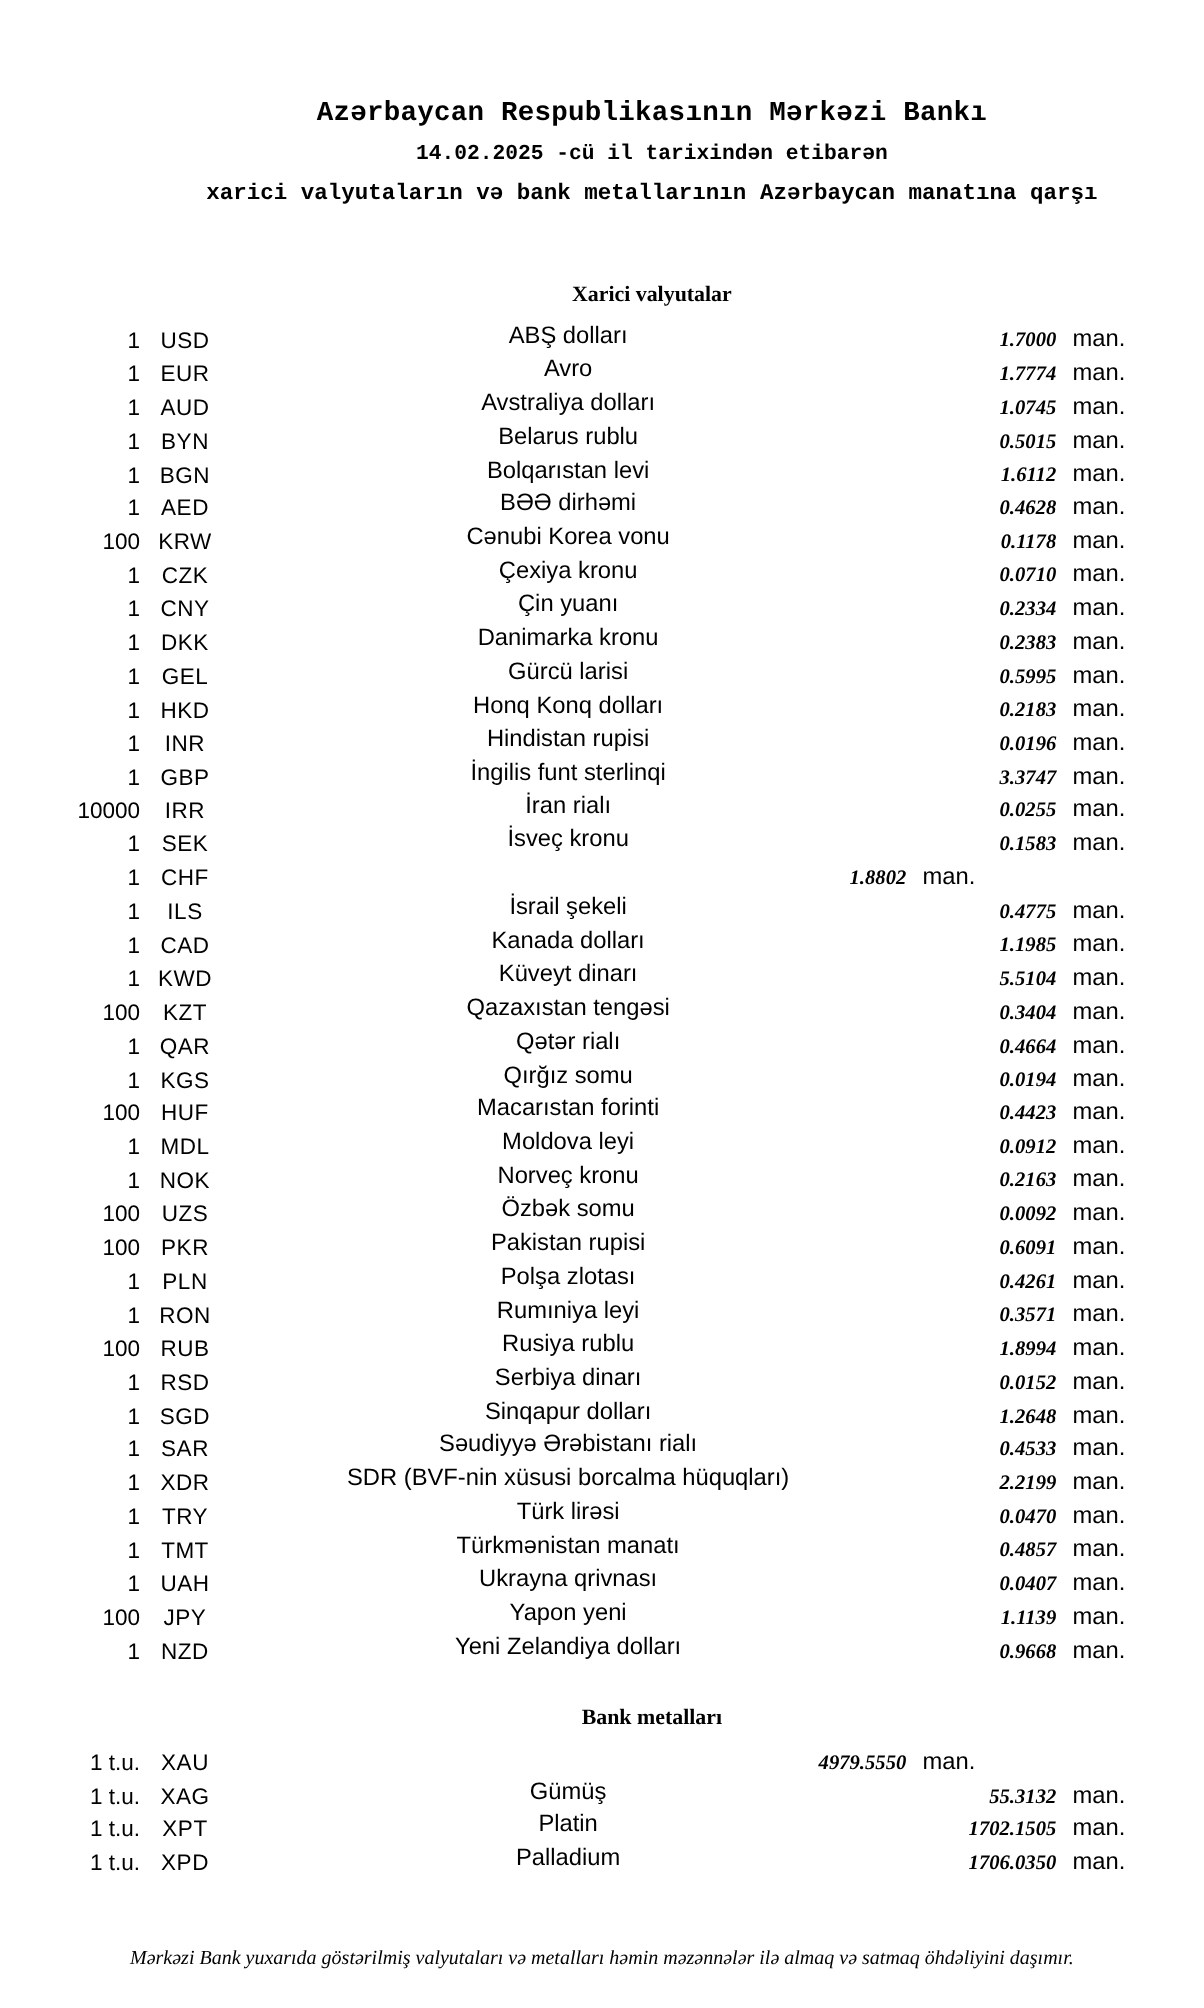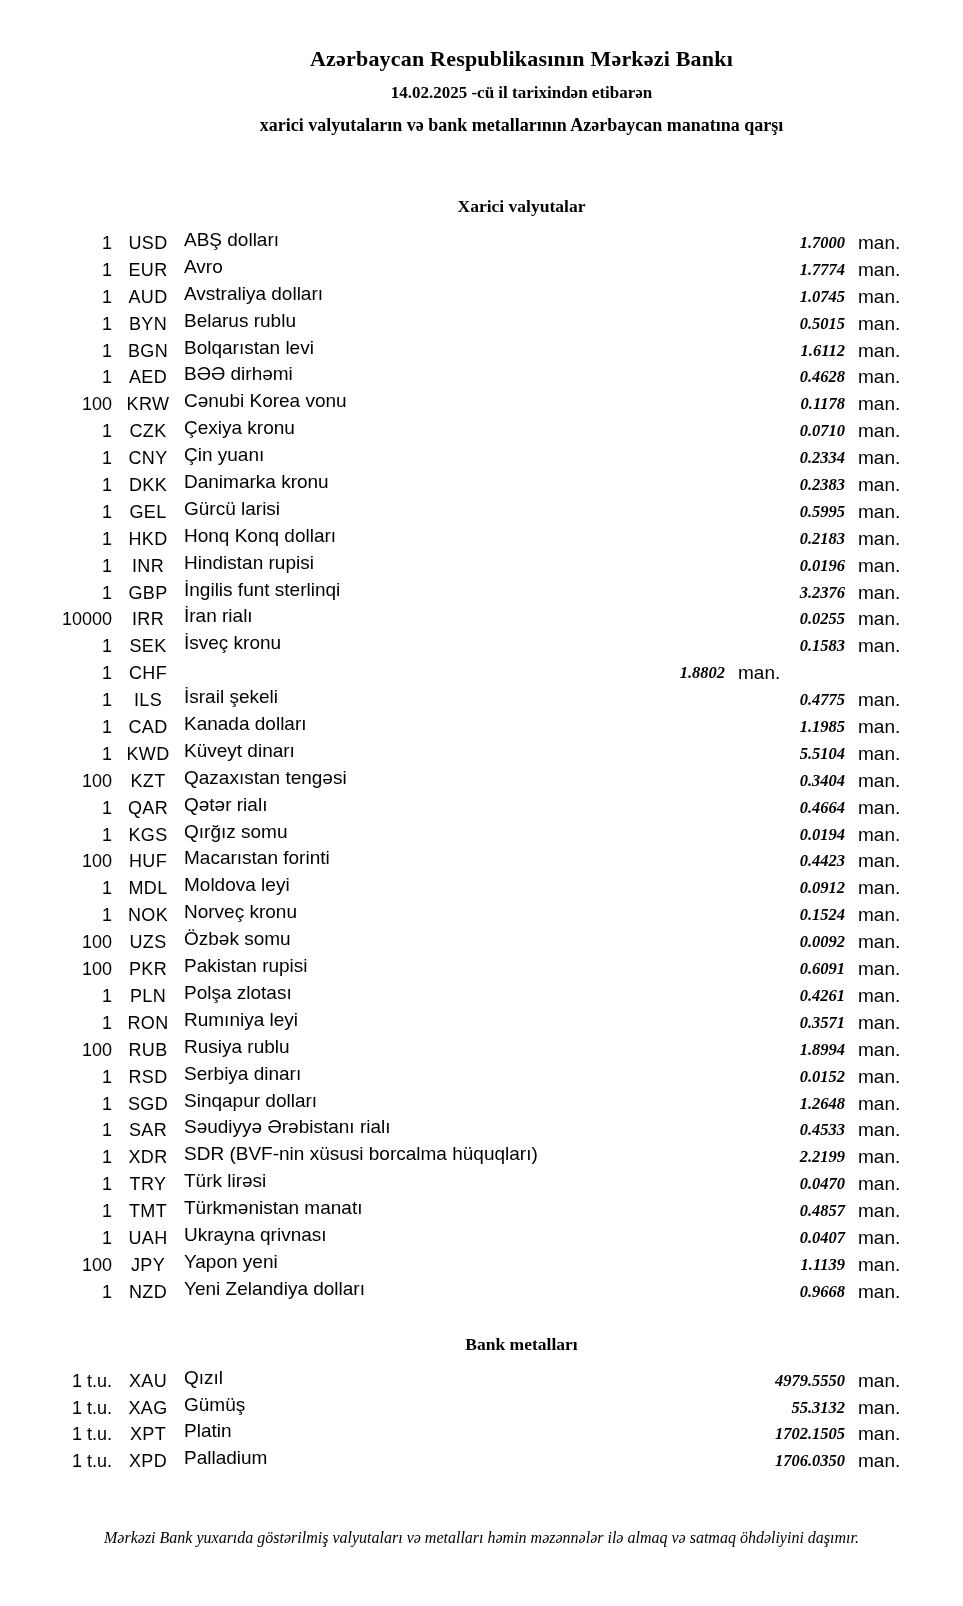--- a/index.html
+++ b/index.html
@@ -10,22 +10,23 @@
     height: 1606px;
     background: #ffffff;
     color: #000000;
     overflow: hidden;
     font-family: "Liberation Sans", sans-serif;
   }
   .header {
     margin-left: 80px;
     padding-top: 46px;
     text-align: center;
-    font-family: Liberation Serif, serif;
+    font-family: Liberation Mono, monospace;
     font-weight: bold;
+    margin-top: 32px;
   }
   .header h1 {
     margin: 0;
     font-size: 22px;
     letter-spacing: 0.2px;
   }
   .date-line {
     margin: 11px 0 0;
     font-size: 17px;
   }
@@ -51,20 +52,21 @@
     line-height: 26.9px;
     white-space: nowrap;
   }
   .qty  { text-align: right;  font-size: 18px; }
   .code { text-align: center; font-size: 18px; letter-spacing: 0.4px; }
   .cname {
     font-size: 19px;
     position: relative;
     top: -3px;
     overflow: hidden;
+    text-align: center;
   }
   .rate {
     text-align: right;
     font-family: "Liberation Serif", serif;
     font-weight: bold;
     font-style: italic;
     font-size: 16.5px;
   }
   .unit { padding-left: 13px; font-size: 19px; }
   .disclaimer {
@@ -190,21 +192,21 @@
     <span class="code">INR</span>
     <span class="cname">Hindistan rupisi</span>
     <span class="rate">0.0196</span>
     <span class="unit">man.</span>
   </div>
 
   <div class="rate-row">
     <span class="qty">1</span>
     <span class="code">GBP</span>
     <span class="cname">İngilis funt sterlinqi</span>
-    <span class="rate">3.2376</span>
+    <span class="rate">3.3747</span>
     <span class="unit">man.</span>
   </div>
 
   <div class="rate-row">
     <span class="qty">10000</span>
     <span class="code">IRR</span>
     <span class="cname">İran rialı</span>
     <span class="rate">0.0255</span>
     <span class="unit">man.</span>
   </div>
@@ -285,21 +287,21 @@
     <span class="code">MDL</span>
     <span class="cname">Moldova leyi</span>
     <span class="rate">0.0912</span>
     <span class="unit">man.</span>
   </div>
 
   <div class="rate-row">
     <span class="qty">1</span>
     <span class="code">NOK</span>
     <span class="cname">Norveç kronu</span>
-    <span class="rate">0.1524</span>
+    <span class="rate">0.2163</span>
     <span class="unit">man.</span>
   </div>
 
   <div class="rate-row">
     <span class="qty">100</span>
     <span class="code">UZS</span>
     <span class="cname">Özbək somu</span>
     <span class="rate">0.0092</span>
     <span class="unit">man.</span>
   </div>
@@ -408,21 +410,20 @@
     <span class="unit">man.</span>
   </div>
 </div>
 
   <h2 class="section-title metals">Bank metalları</h2>
 
   <div class="rate-table">
   <div class="rate-row">
     <span class="qty">1 t.u.</span>
     <span class="code">XAU</span>
-    <span class="cname">Qızıl</span>
     <span class="rate">4979.5550</span>
     <span class="unit">man.</span>
   </div>
 
   <div class="rate-row">
     <span class="qty">1 t.u.</span>
     <span class="code">XAG</span>
     <span class="cname">Gümüş</span>
     <span class="rate">55.3132</span>
     <span class="unit">man.</span>

